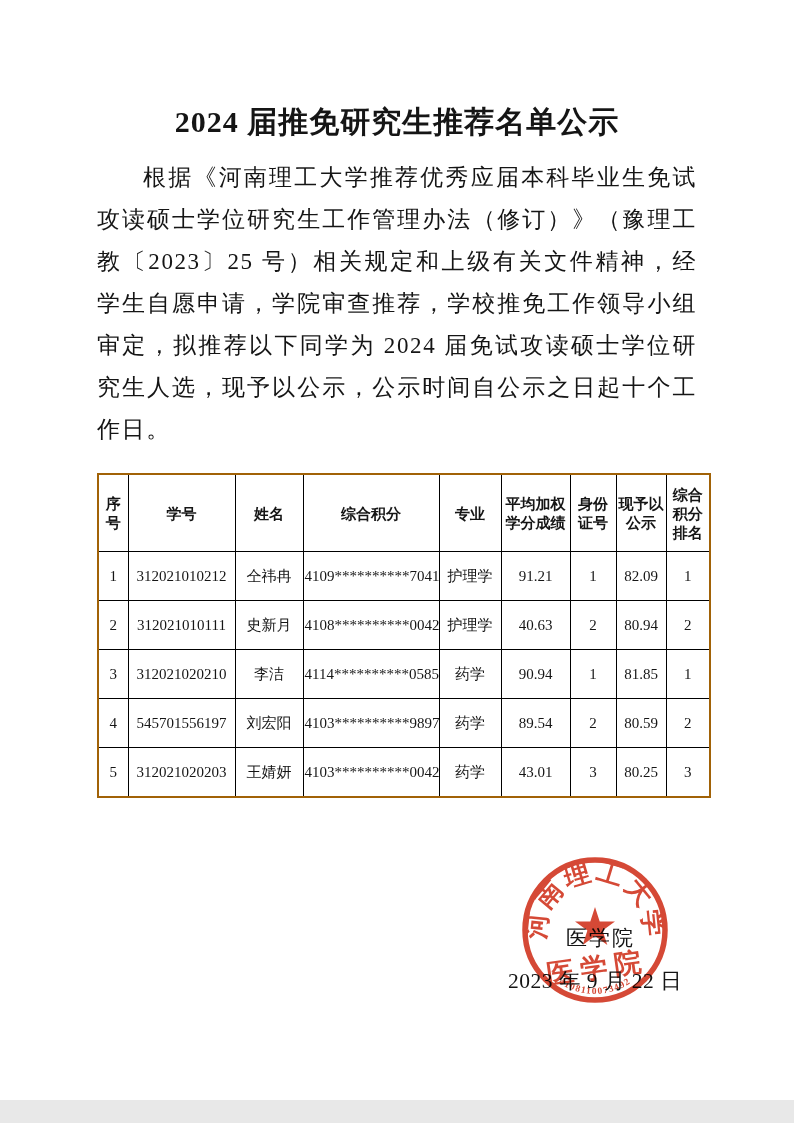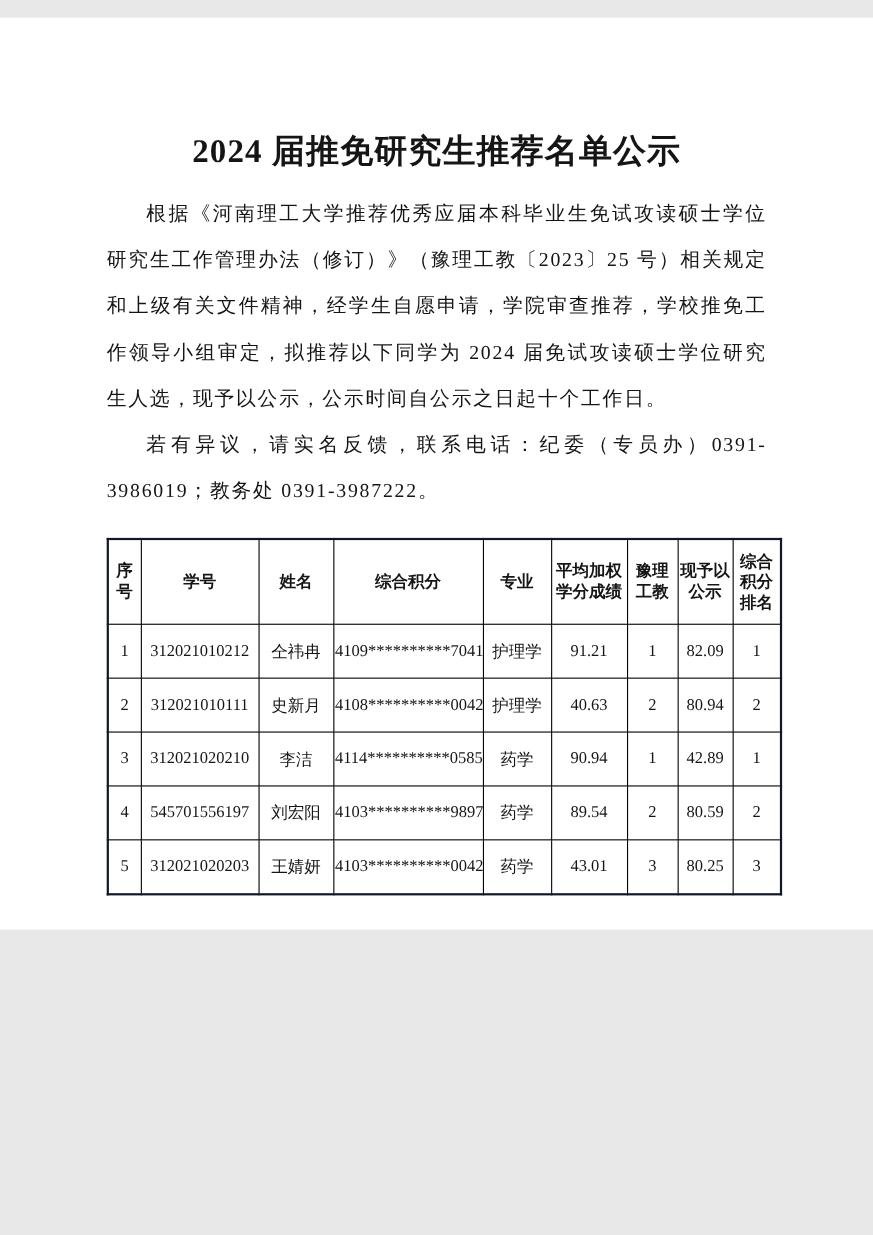--- a/index.html
+++ b/index.html
@@ -1,49 +1,49 @@
 <!DOCTYPE html>
 <html lang="zh"><head>
 <meta charset="utf-8">
 <style>
   html,body{margin:0;padding:0;background:#e8e8e8;}
   .page{
     position:relative;
-    width:794px;height:829px;
-    margin:16px auto;
+    width:794px;height:1100px;
+    margin:0 auto;
     background:#ffffff;
     overflow:hidden;
     font-family:"Liberation Serif","DejaVu Serif",serif;
     color:#151515;
   }
   .content{padding:0 97px;}
   .doc-title{
     margin:0;
     padding-top:100px;
     text-align:center;
     font-size:30px;
     line-height:44px;
     font-weight:bold;
     letter-spacing:1px;
   }
   .body-text{margin-top:13px;}
   .body-text p{
     margin:0;
-    font-size:18px;
+    font-size:23px;
     line-height:42px;
     letter-spacing:1.6px;
     text-align:justify;
     text-indent:2em;
   }
   table.roster{
     border-collapse:collapse;
     margin-top:22px;
     width:612px;
     table-layout:fixed;
-    border:2px solid #0f172a;
+    border:2px solid #a16207;
   }
   table.roster th,table.roster td{
     border:1px solid #000;
     text-align:center;
     vertical-align:middle;
     padding:2px 1px;
     overflow:hidden;
   }
   table.roster th{
     font-family:"Liberation Sans","DejaVu Sans",sans-serif;
@@ -86,21 +86,20 @@
 </style>
 </head>
 <body>
 
 <div class="page">
   <div class="content">
     <h1 class="doc-title">2024 届推免研究生推荐名单公示</h1>
 
     <div class="body-text">
       <p>根据《河南理工大学推荐优秀应届本科毕业生免试攻读硕士学位研究生工作管理办法（修订）》（豫理工教〔2023〕25 号）相关规定和上级有关文件精神，经学生自愿申请，学院审查推荐，学校推免工作领导小组审定，拟推荐以下同学为 2024 届免试攻读硕士学位研究生人选，现予以公示，公示时间自公示之日起十个工作日。</p>
-      <p>若有异议，请实名反馈，联系电话：纪委（专员办）0391-3986019；教务处 0391-3987222。</p>
     </div>
 
     <table class="roster">
       <colgroup>
         <col style="width:30px">
           <col style="width:107px">
           <col style="width:68px">
         <col style="width:136px">
           <col style="width:62px">
           <col style="width:69px">
@@ -109,21 +108,21 @@
           <col style="width:44px">
       </colgroup>
       <thead>
         <tr>
           <th>序号</th>
           <th>学号</th>
           <th>姓名</th>
           <th>综合积分</th>
           <th>专业</th>
           <th>平均加权学分成绩</th>
-          <th>豫理工教</th>
+          <th>身份证号</th>
           <th>现予以公示</th>
           <th>综合积分排名</th>
         </tr>
       </thead>
       <tbody>
           <tr>
             <td>1</td>
             <td>312021010212</td>
             <td>仝祎冉</td>
             <td>4109**********7041</td>
@@ -145,21 +144,21 @@
             <td>2</td>
           </tr>
           <tr>
             <td>3</td>
             <td>312021020210</td>
             <td>李洁</td>
             <td>4114**********0585</td>
             <td>药学</td>
             <td>90.94</td>
             <td>1</td>
-            <td>42.89</td>
+            <td>81.85</td>
             <td>1</td>
           </tr>
           <tr>
             <td>4</td>
             <td>545701556197</td>
             <td>刘宏阳</td>
             <td>4103**********9897</td>
             <td>药学</td>
             <td>89.54</td>
             <td>2</td>

